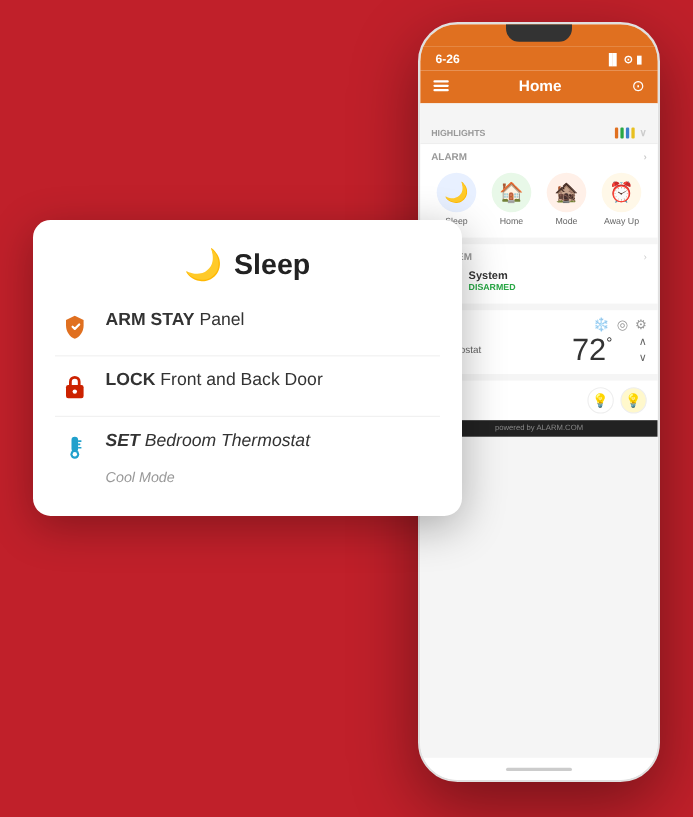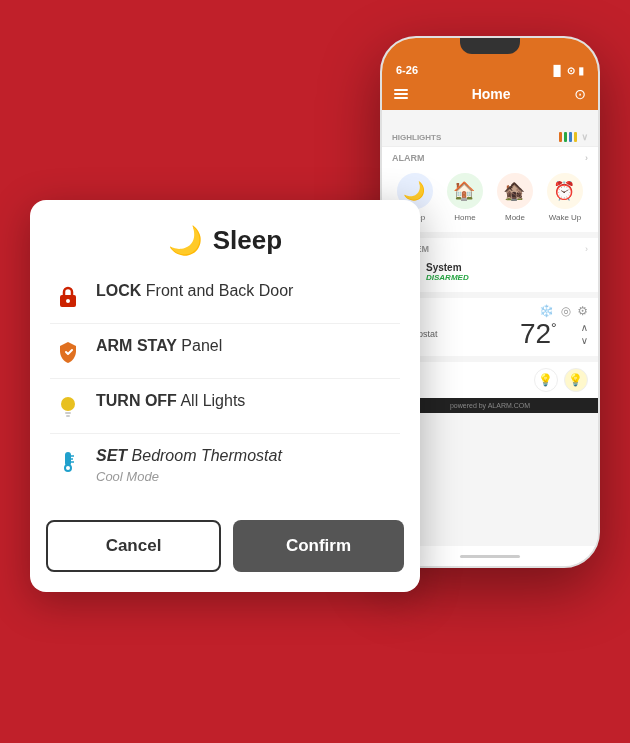--- a/index.html
+++ b/index.html
@@ -19,28 +19,27 @@
     .phone-wrapper {
       position: absolute;
       right: 30px;
       top: 20px;
       width: 220px;
       height: 700px;
     }
 
     .phone {
       width: 220px;
-      height: 532px;
+      height: 691px;
       background: #fff;
       border-radius: 36px;
       box-shadow: 0 20px 60px rgba(0,0,0,0.4);
       overflow: hidden;
       position: relative;
       border: 2px solid #e0e0e0;
-      margin-top: 16px;
     }
 
     .phone-inner {
       width: 100%;
       height: 100%;
       display: flex;
       flex-direction: column;
       overflow: hidden;
     }
 
@@ -351,21 +350,21 @@
       line-height: 1.3;
     }
 
     .item-main strong {
       font-weight: 700;
     }
 
     .item-sub {
       font-size: 13px;
       color: #999;
-      margin-top: 2px;
+      margin-top: 14px;
     }
 
     .modal-buttons {
       display: flex;
       padding: 8px 16px 20px;
       gap: 12px;
     }
 
     .btn-cancel {
       flex: 1;
@@ -469,35 +468,35 @@
             <div class="scene-item">
               <div class="scene-icon-circle" style="background:#e8f8e8;">🏠</div>
               <span class="scene-label">Home</span>
             </div>
             <div class="scene-item">
               <div class="scene-icon-circle" style="background:#fff0e8;">🏚️</div>
               <span class="scene-label">Mode</span>
             </div>
             <div class="scene-item">
               <div class="scene-icon-circle" style="background:#fff8e8;">⏰</div>
-              <span class="scene-label">Wake Up</span>
+              <span class="scene-label">Away Up</span>
             </div>
           </div>
         </div>
 
         <div class="system-section">
           <div class="system-row">
             <span class="system-label">SYSTEM</span>
             <span class="chevron">›</span>
           </div>
           <div class="system-status" style="margin-top:4px;">
             <div style="width:28px;height:28px;background:#28a745;clip-path:polygon(50% 0%,100% 25%,100% 75%,50% 100%,0% 75%,0% 25%);display:flex;align-items:center;justify-content:center;"></div>
             <div>
               <div style="font-size:10px;font-weight:600;color:#333;">System</div>
-              <div style="font-size:8px;color:#28a745;font-weight:700;font-style:italic;">DISARMED</div>
+              <div style="font-size:8px;color:#28a745;font-weight:700;">DISARMED</div>
             </div>
           </div>
         </div>
 
         <div class="thermo-section">
           <div style="display:flex;justify-content:space-between;align-items:center;">
             <span class="thermo-label">TS</span>
             <div style="display:flex;gap:6px;align-items:center;">
               <span style="font-size:12px;color:#3a80cc;">❄️</span>
               <span style="font-size:12px;color:#999;">◎</span>
@@ -541,72 +540,56 @@
 
   <div class="modal-header">
     <span class="modal-moon-icon">🌙</span>
     <span class="modal-title">Sleep</span>
   </div>
 
   <div class="modal-items">
 
     <div class="modal-item">
       <div class="item-icon">
+        <svg width="24" height="24" viewBox="0 0 24 24" fill="none">
+          <path d="M12 2L4 6v5c0 5.5 3.5 10.7 8 12 4.5-1.3 8-6.5 8-12V6L12 2z" fill="#e07020"></path>
+          <path d="M10 12l2 2 4-4" stroke="#fff" stroke-width="2" stroke-linecap="round" stroke-linejoin="round"></path>
+        </svg>
+      </div>
+      <div class="item-text">
+        <span class="item-main"><strong>ARM STAY</strong> Panel</span>
+      </div>
+    </div>
+
+    <div class="modal-item">
+      <div class="item-icon">
         <svg width="22" height="24" viewBox="0 0 22 24" fill="none">
           <rect x="3" y="10" width="16" height="12" rx="2" fill="#cc2200"></rect>
           <path d="M7 10V7a4 4 0 0 1 8 0v3" stroke="#cc2200" stroke-width="2.5" fill="none" stroke-linecap="round"></path>
           <circle cx="11" cy="16" r="2" fill="#fff"></circle>
         </svg>
       </div>
       <div class="item-text">
         <span class="item-main"><strong>LOCK</strong> Front and Back Door</span>
       </div>
     </div>
 
-    <div class="modal-item">
-      <div class="item-icon">
-        <svg width="24" height="24" viewBox="0 0 24 24" fill="none">
-          <path d="M12 2L4 6v5c0 5.5 3.5 10.7 8 12 4.5-1.3 8-6.5 8-12V6L12 2z" fill="#e07020"></path>
-          <path d="M10 12l2 2 4-4" stroke="#fff" stroke-width="2" stroke-linecap="round" stroke-linejoin="round"></path>
-        </svg>
-      </div>
-      <div class="item-text">
-        <span class="item-main"><strong>ARM STAY</strong> Panel</span>
-      </div>
-    </div>
-
-    <div class="modal-item">
-      <div class="item-icon">
-        <svg width="22" height="24" viewBox="0 0 22 24" fill="none">
-          <circle cx="11" cy="9" r="7" fill="#e8c020"></circle>
-          <rect x="8" y="17" width="6" height="2" rx="1" fill="#ccc"></rect>
-          <rect x="9" y="20" width="4" height="2" rx="1" fill="#ccc"></rect>
-        </svg>
-      </div>
-      <div class="item-text">
-        <span class="item-main"><strong>TURN OFF</strong> All Lights</span>
-      </div>
-    </div>
 
     <div class="modal-item">
       <div class="item-icon">
         <svg width="22" height="24" viewBox="0 0 22 24" fill="none">
           <rect x="8" y="2" width="6" height="14" rx="3" fill="#20a0cc"></rect>
           <circle cx="11" cy="18" r="4" fill="#20a0cc"></circle>
           <circle cx="11" cy="18" r="2" fill="#fff"></circle>
           <line x1="14" y1="6" x2="17" y2="6" stroke="#20a0cc" stroke-width="1.5"></line>
           <line x1="14" y1="9" x2="16" y2="9" stroke="#20a0cc" stroke-width="1.5"></line>
           <line x1="14" y1="12" x2="17" y2="12" stroke="#20a0cc" stroke-width="1.5"></line>
         </svg>
       </div>
       <div class="item-text">
         <span class="item-main"><strong>SET</strong> Bedroom Thermostat</span>
         <div class="item-sub">Cool Mode</div>
       </div>
     </div>
 
   </div>
 
-  <div class="modal-buttons">
-    <button class="btn-cancel">Cancel</button>
-    <button class="btn-confirm">Confirm</button>
-  </div>
 </div>
 
 </body></html>

